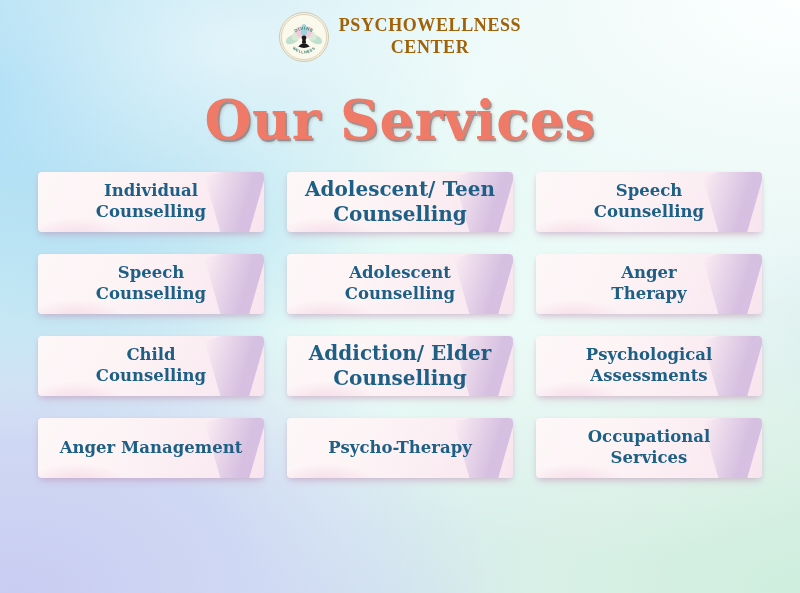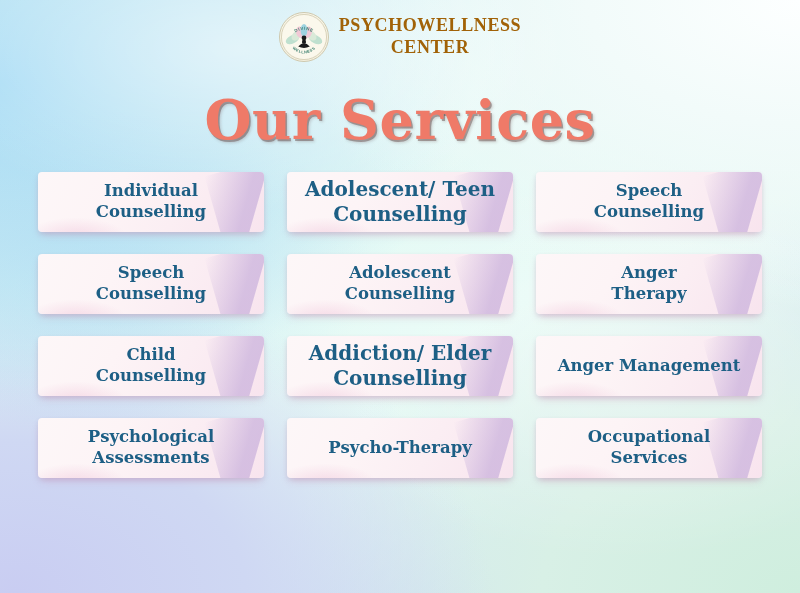--- a/index.html
+++ b/index.html
@@ -195,28 +195,28 @@
     </div>
 
     <div class="card">
       <span class="card-label">Child
 Counselling</span>
     </div>
     <div class="card wide">
       <span class="card-label">Addiction/ Elder
 Counselling</span>
     </div>
+    <div class="card">
+      <span class="card-label">Psychological
+Assessments</span>
+    </div>
+
     <div class="card one-line">
       <span class="card-label">Anger Management</span>
     </div>
-
-    <div class="card">
-      <span class="card-label">Psychological
-Assessments</span>
-    </div>
     <div class="card one-line">
       <span class="card-label">Psycho-Therapy</span>
     </div>
     <div class="card">
       <span class="card-label">Occupational
 Services</span>
     </div>
   </div>
 
 </div>

